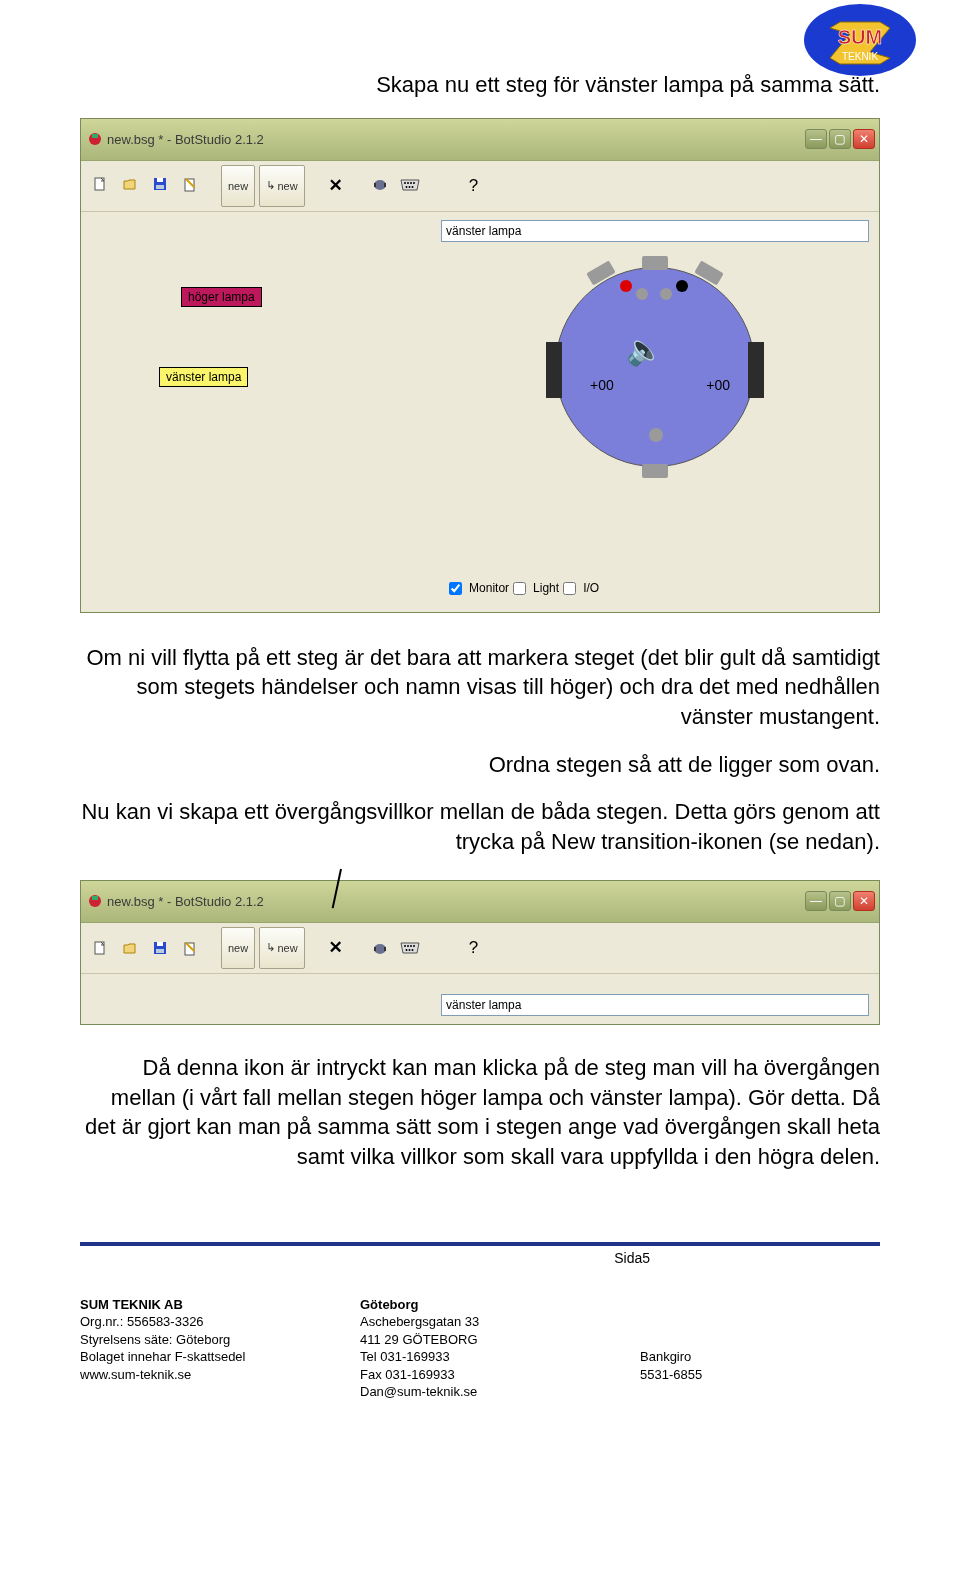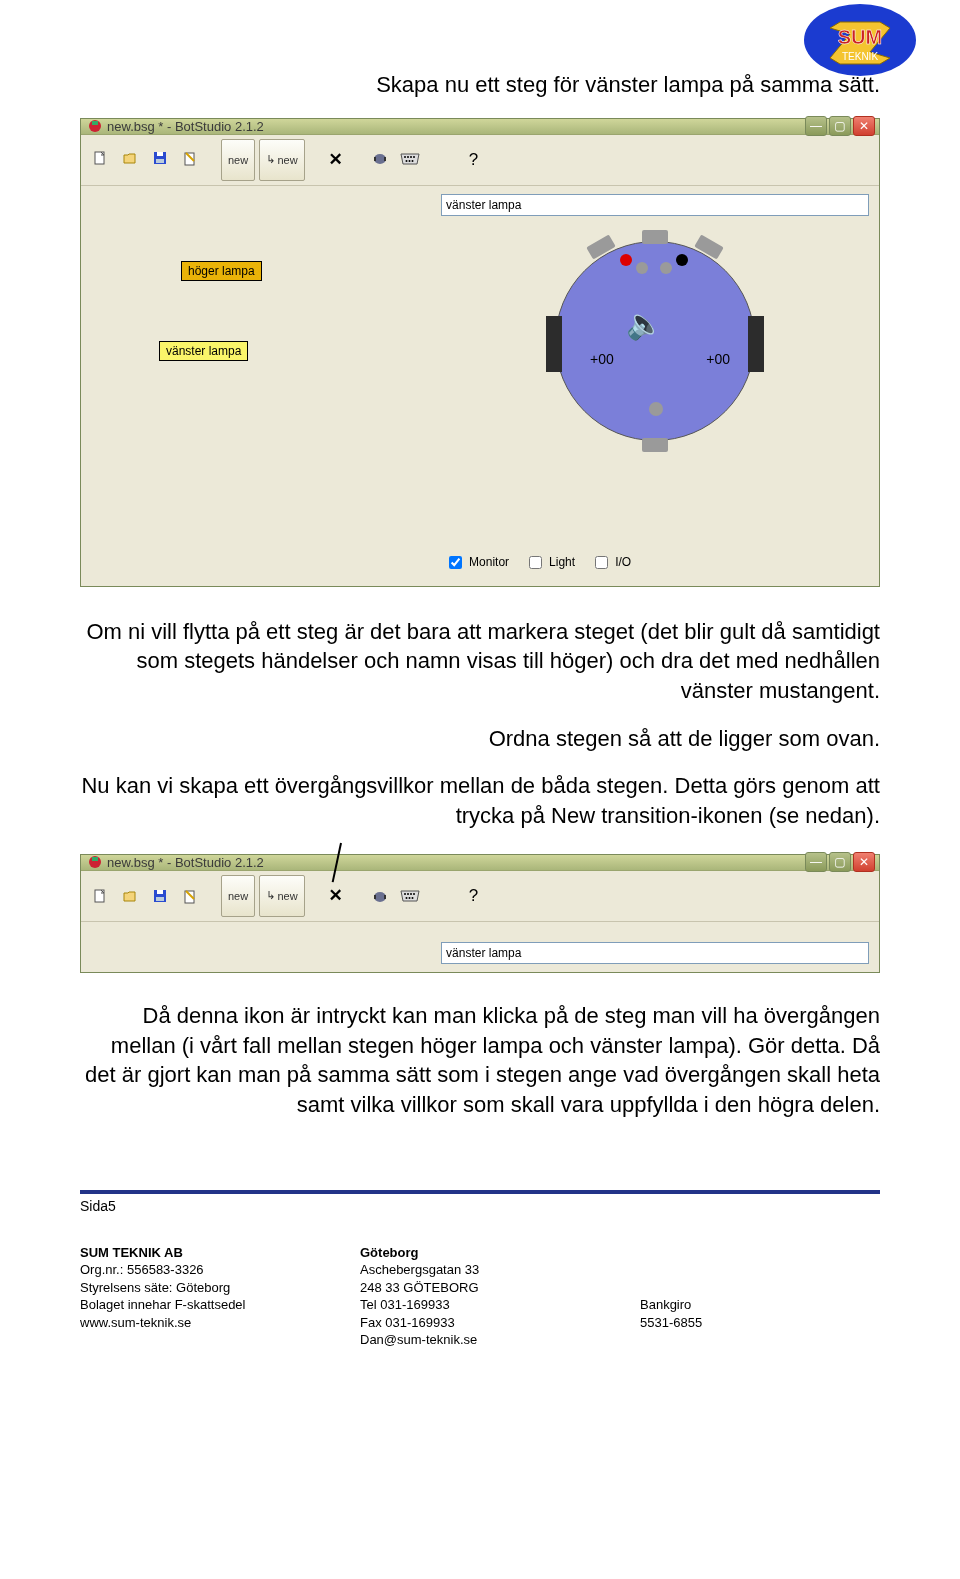--- a/index.html
+++ b/index.html
@@ -31,21 +31,21 @@
   
   .app-window {
     border: 1px solid #7a8a5a;
     background: #ece9d8;
     margin: 10px 0 30px 0;
   }
   .app-window.tight { margin-bottom: 8px; }
   .titlebar {
     display: flex;
     align-items: center;
-    height: 16px;
+    height: 42px;
     padding: 0 4px 0 6px;
     background: linear-gradient(to bottom,#cfd69a,#aab67a);
     border-bottom: 1px solid #9aa56e;
     font-size: 13px;
     color: #3a3a3a;
   }
   .titlebar .app-icon { width:16px; height:16px; margin-right:4px; }
   .titlebar .title-text { flex: 1; }
   .winbtn {
     width: 22px; height: 20px; margin-left: 2px;
@@ -100,21 +100,21 @@
     padding:2px 4px; font-size:12px;
   }
   .step-box {
     position:absolute;
     border:1px solid #000;
     font-size:12px;
     padding:2px 6px;
     font-family: Tahoma, sans-serif;
     white-space:nowrap;
   }
-  .step-box.blue { background:#eab308; }
+  .step-box.blue { background:#be185d; }
   .step-box.yellow { background:#faf56a; }
   .robot-wrap { flex:1; display:flex; align-items:flex-start; justify-content:center; padding-top:10px; }
   .robot {
     width:230px; height:230px; position:relative;
   }
   .robot .body {
     width:200px; height:200px; background:#7b7fd9;
     border:1px solid #555; border-radius:50%;
     position:absolute; left:15px; top:15px;
   }
@@ -133,21 +133,21 @@
   }
   .robot .val.left { left:50px; }
   .robot .val.right { right:40px; }
   .robot .bump {
     width:26px; height:14px; background:#9a9a9a; border-radius:2px; position:absolute;
   }
   .robot .sensor {
     position:absolute; width:12px; height:12px; border-radius:50%;
   }
   .chkrow {
-    display:flex; gap:16px; align-items:center;
+    display:flex; align-items:center;
     padding:6px 4px; font-size:12px;
     font-family: Tahoma, sans-serif;
   }
   .chkrow label { display:inline-flex; align-items:center; gap:4px; }
   .spacer { height: 20px; }
   .arrow-wrap { position:relative; margin-top:-4px; margin-bottom:-2px; height:1px; }
   .arrow-line {
     position:absolute; left:260px; top: -2px; width:2px; height:40px; background:#000;
     transform: rotate(12deg);
     transform-origin: top;
@@ -388,33 +388,33 @@
       <div class="right-panel" style="justify-content:flex-end;">
         <input class="name-input" value="vänster lampa" style="">
       </div>
     </div>
   </div>
 
   <div class="spacer"></div>
   <p class="para">Då denna ikon är intryckt kan man klicka på de steg man vill ha övergången mellan (i vårt fall mellan stegen höger lampa och vänster lampa). Gör detta. Då det är gjort kan man på samma sätt som i stegen ange vad övergången skall heta samt vilka villkor som skall vara uppfyllda i den högra delen.</p>
 
   <hr class="footer-rule">
-  <div style="padding-right:230px; font-size:14px;">Sida5</div>
+  <div style="text-align:right; padding-right:230px; font-size:14px;">Sida5</div>
   <div class="footer">
     <div class="col">
       <div class="bold">SUM TEKNIK AB</div>
       <div>Org.nr.: 556583-3326</div>
       <div>Styrelsens säte: Göteborg</div>
       <div>Bolaget innehar F-skattsedel</div>
       <div>www.sum-teknik.se</div>
     </div>
     <div class="col">
       <div class="bold">Göteborg</div>
       <div>Aschebergsgatan 33</div>
-      <div>248 33 GÖTEBORG</div>
+      <div>411 29 GÖTEBORG</div>
       <div>Tel 031-169933</div>
       <div>Fax 031-169933</div>
       <div>Dan@sum-teknik.se</div>
     </div>
     <div class="col">
       <div>&nbsp;</div>
         <div>&nbsp;</div>
         <div>&nbsp;</div>
       <div>Bankgiro</div>
       <div>5531-6855</div>

